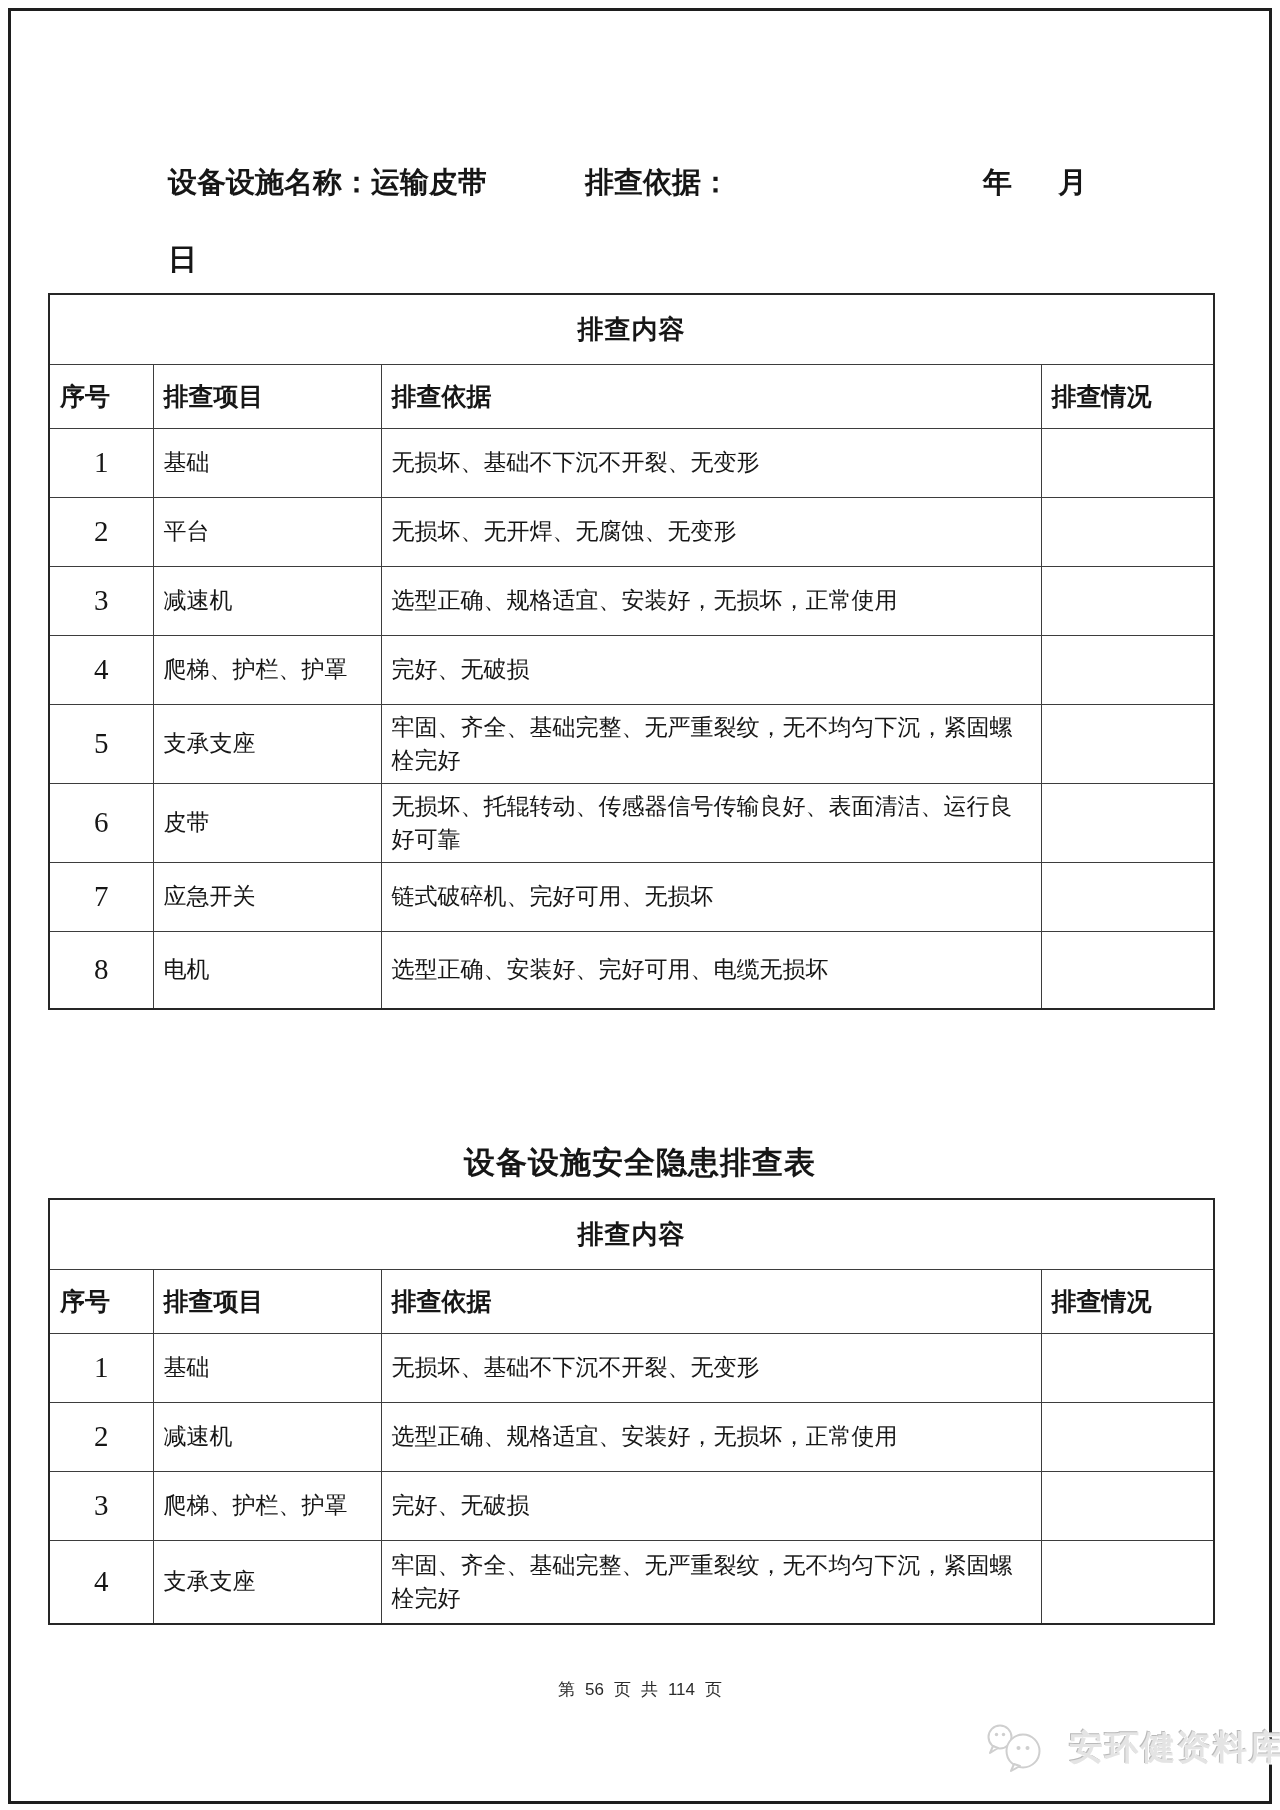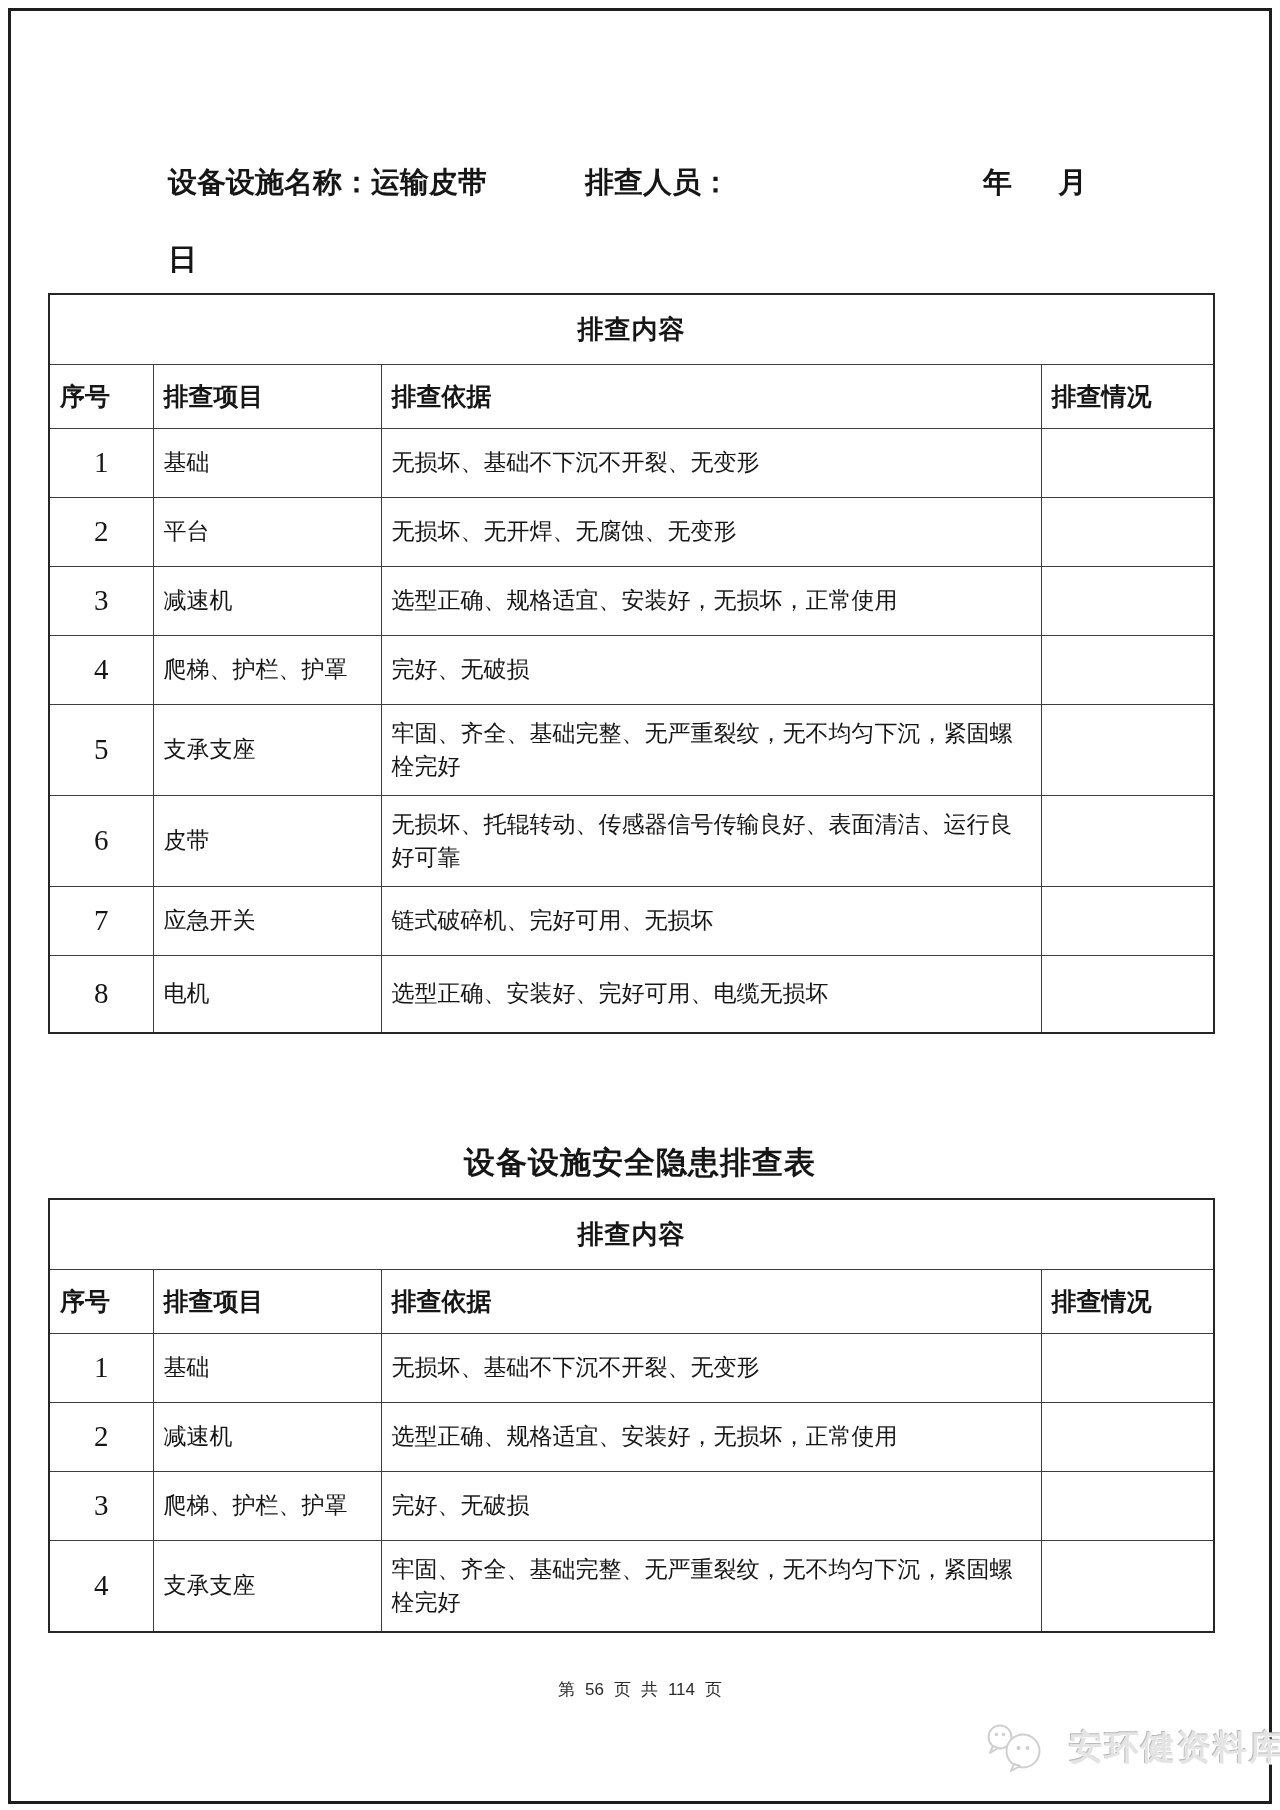--- a/index.html
+++ b/index.html
@@ -34,21 +34,21 @@
     left: 48px;
     width: 1165px;
     border-collapse: collapse;
     table-layout: fixed;
     background: #fff;
   }
   .t1 { top: 293px; }
   .t2 { top: 1198px; }
   table.insp th, table.insp td {
     border: 1px solid #3d3d3d;
-    padding: 12px 10px;
+    padding: 6px 10px;
     overflow: hidden;
   }
   table.insp { border: 2px solid #262626; }
   th.caption {
     font-size: 26px;
     font-weight: bold;
     text-align: center;
     height: 70px;
     letter-spacing: 1px;
   }
@@ -124,21 +124,21 @@
   }
 </style>
 </head>
 <body>
 
 <div class="page">
   <div class="page-border"></div>
 
   <div>
     <span class="hdr-abs hdr-device">设备设施名称：运输皮带</span>
-    <span class="hdr-abs hdr-inspector">排查人员：</span>
+    <span class="hdr-abs hdr-inspector">排查依据：</span>
     <span class="hdr-abs hdr-year">年</span>
     <span class="hdr-abs hdr-month">月</span>
     <span class="hdr-abs hdr-day">日</span>
   </div>
 
   <table class="insp t1">
     <colgroup>
       <col style="width:104px">
         <col style="width:228px">
         <col style="width:660px">

